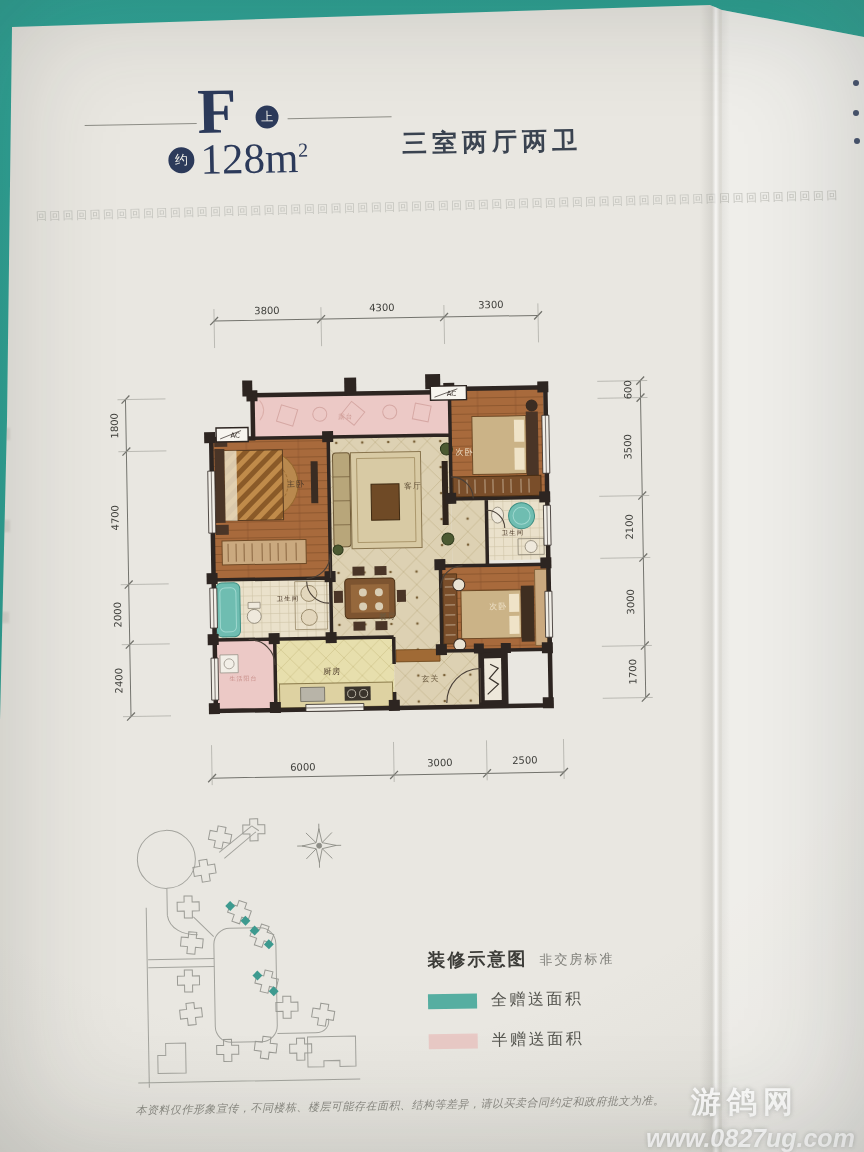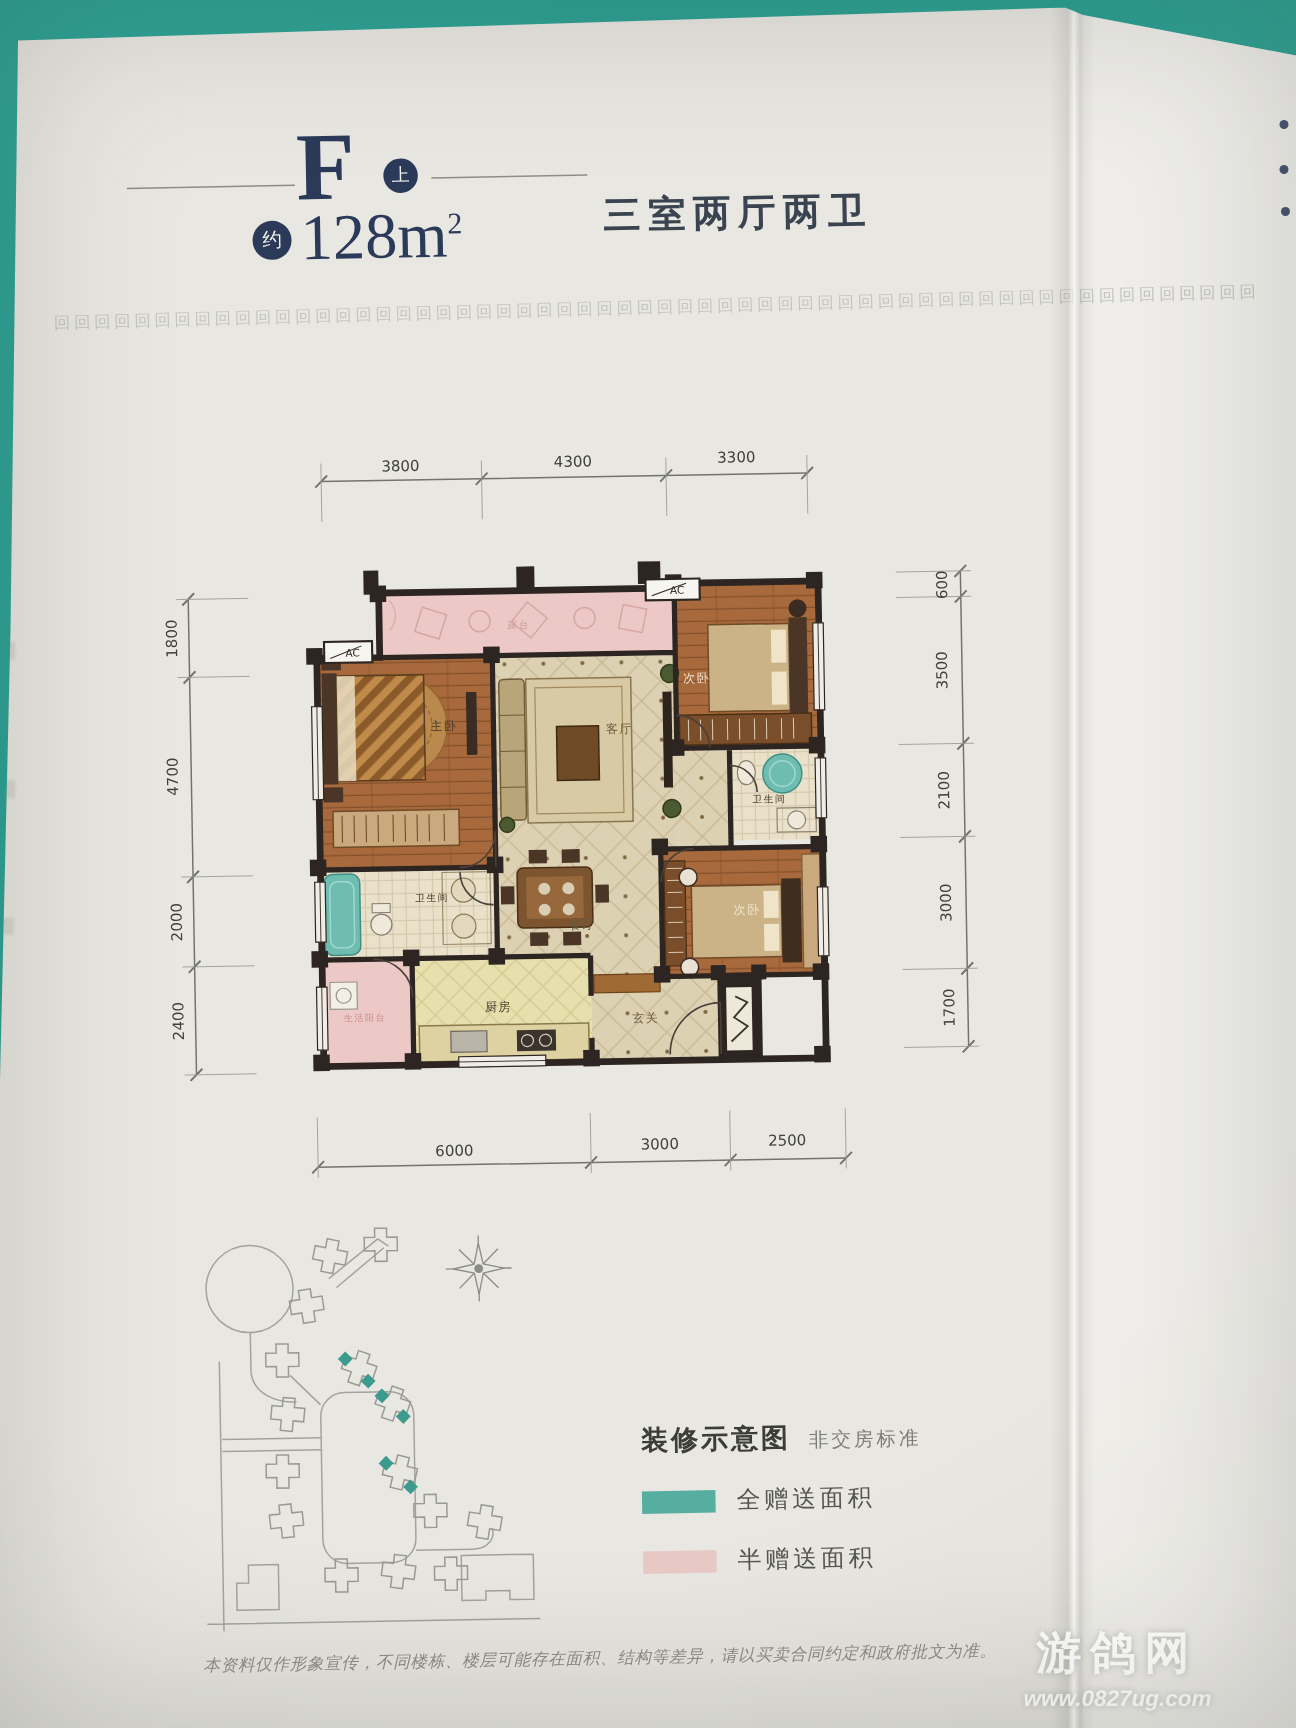--- a/index.html
+++ b/index.html
@@ -36,21 +36,21 @@
   .legend-row{display:flex;align-items:center;margin-top:19px;}
   .swatch{width:49px;height:15px;margin-right:14px;}
   .legend-label{font-size:16px;color:#55554f;letter-spacing:2.5px;}
   
   .disclaimer{position:absolute;left:110px;top:1098px;width:580px;text-align:center;
     font-family:"Liberation Serif",serif;font-style:italic;font-size:11px;color:#8d8c85;
     letter-spacing:0.5px;transform:rotate(-1.1deg);}
   
   .watermark{position:absolute;left:646px;top:1082px;width:198px;text-align:center;color:#ffffff;}
   .wm-name{font-size:30px;font-weight:700;letter-spacing:6px;opacity:0.88;text-shadow:0 0 5px rgba(120,125,120,0.55);}
-  .wm-url{font-size:15px;font-weight:700;font-style:italic;opacity:0.90;margin-top:1px;text-shadow:0 0 4px rgba(120,125,120,0.5);}
+  .wm-url{font-size:25px;font-weight:700;font-style:italic;opacity:0.90;margin-top:1px;text-shadow:0 0 4px rgba(120,125,120,0.5);}
   .edge-dot{position:absolute;width:6px;height:6px;border-radius:50%;background:#2c3a5a;opacity:0.85;}
   .smudge{position:absolute;background:#8a8a82;opacity:0.18;filter:blur(1px);}
   .vignette{position:absolute;inset:0;pointer-events:none;box-shadow:inset 0 0 120px rgba(40,45,42,0.20);}
 </style>
 </head>
 <body>
 
 <div class="photo">
   <div class="page">
     <div class="page-shade"></div>

